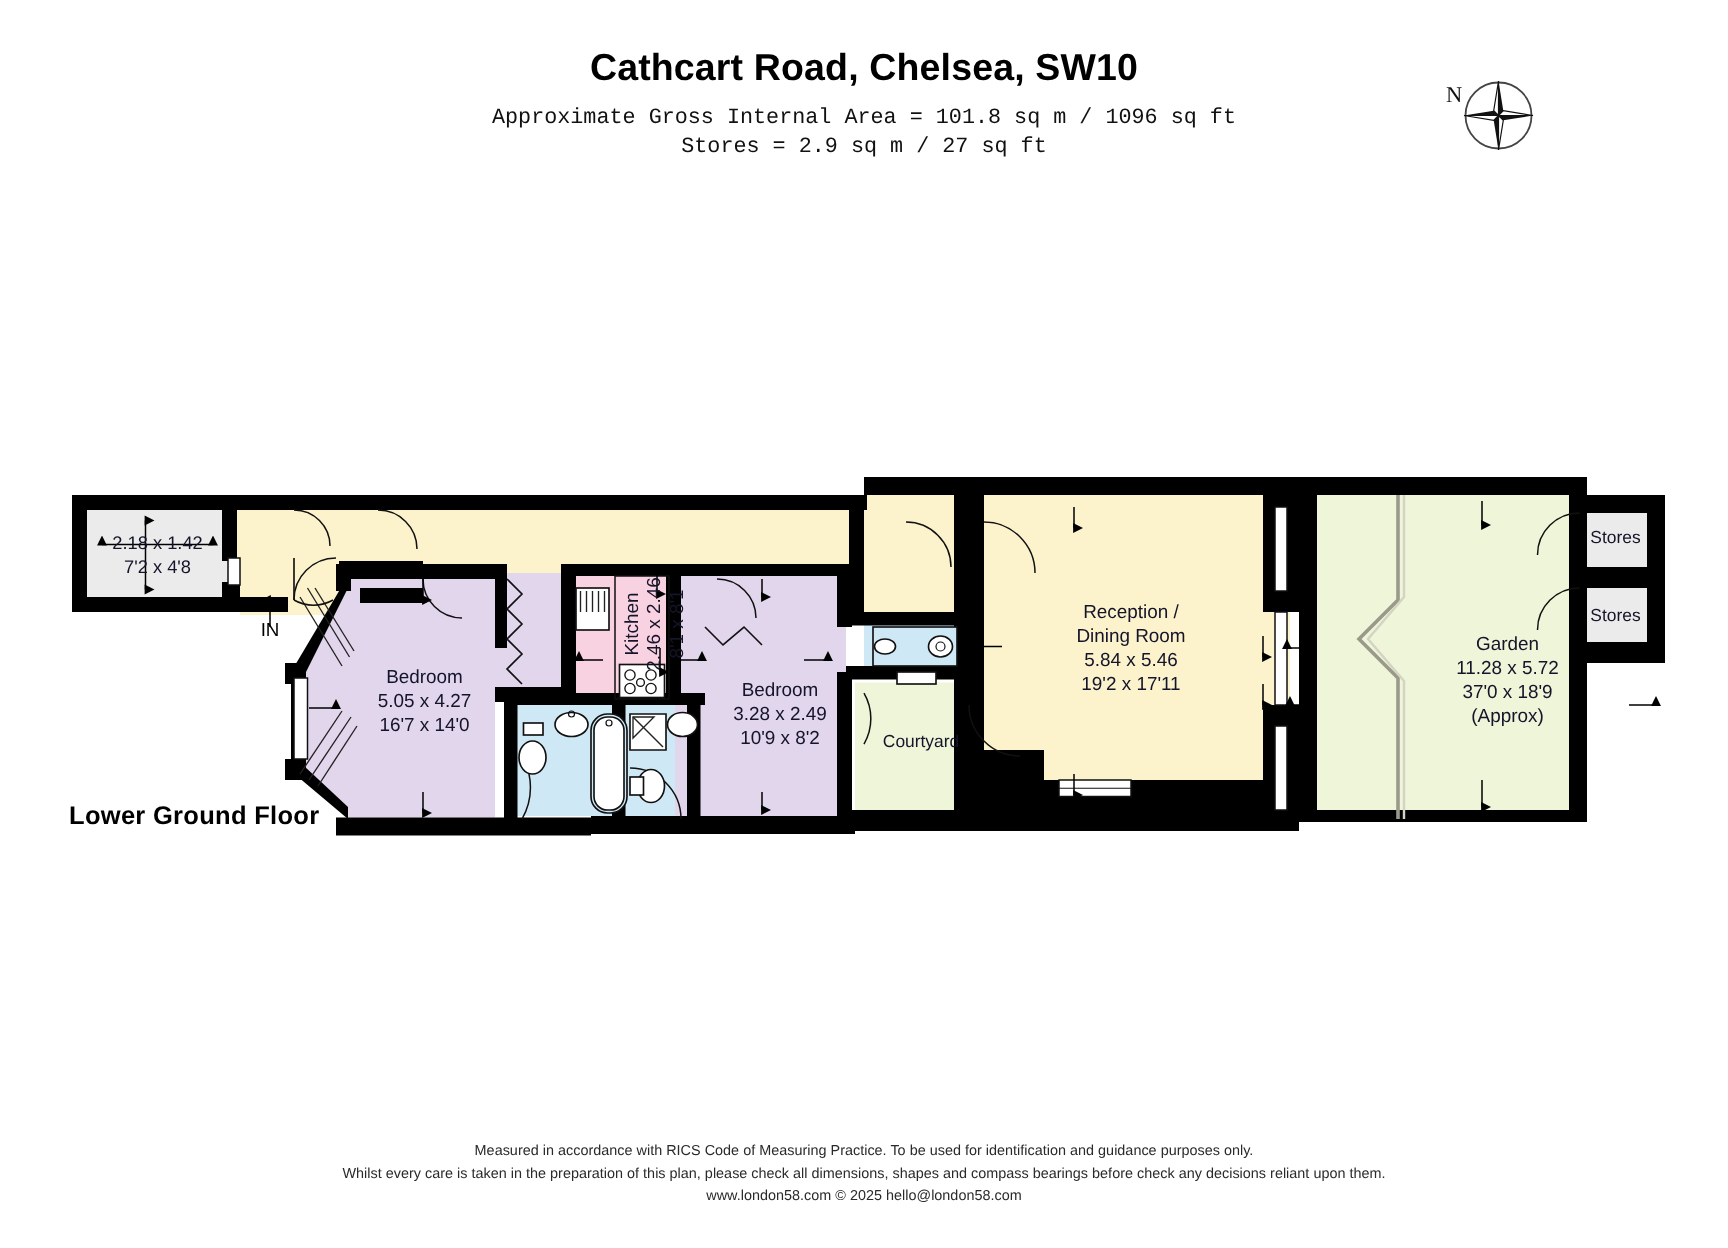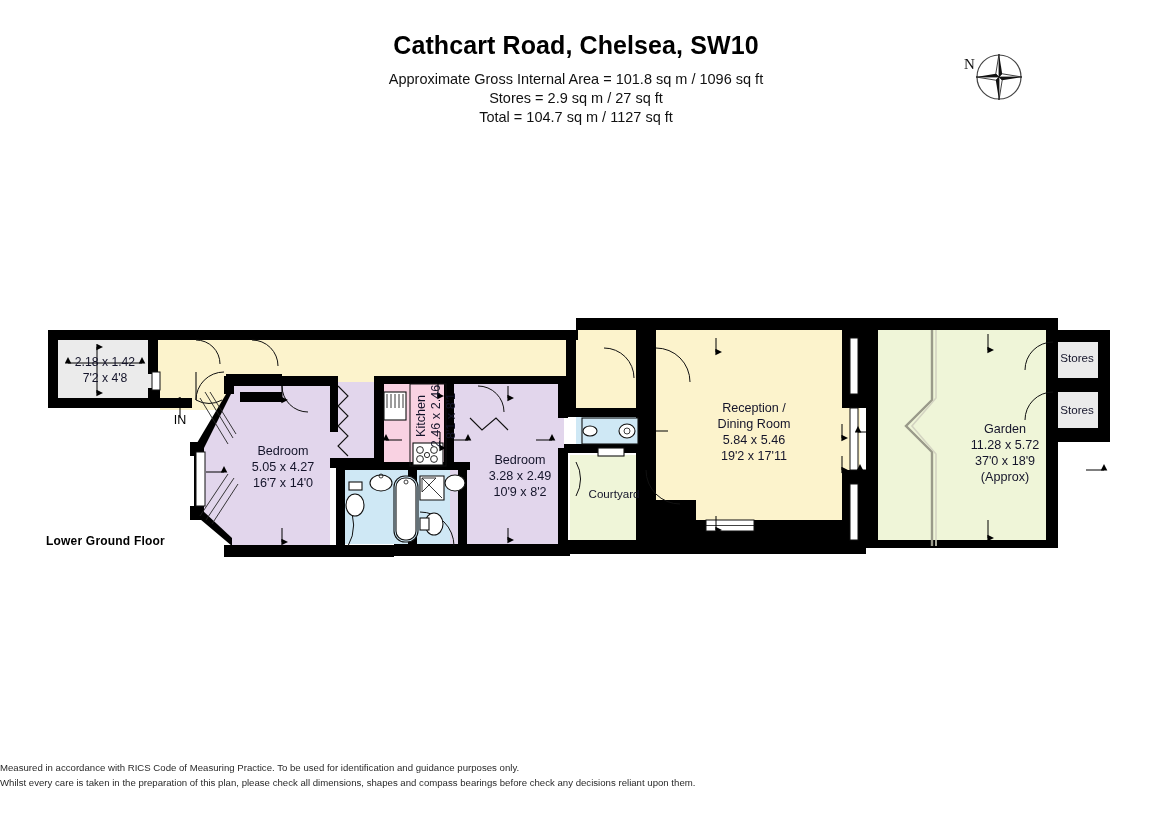--- a/index.html
+++ b/index.html
@@ -37,20 +37,21 @@
     letter-spacing: 0.1px;
     color: #000;
     margin: 0 0 10px 0;
     line-height: 1.1;
   }
   .area-line {
     font-size: 14.5px;
     color: #111;
     line-height: 1.32;
     margin: 0;
+    font-family: Liberation Mono, monospace;
   }
   
   .compass-wrap {
     position: absolute;
     left: 958px;
     top: 48px;
     width: 80px;
     height: 70px;
   }
   .compass-n {
@@ -59,21 +60,21 @@
     top: 8px;
     font-size: 15px;
     color: #111;
     font-family: "Liberation Serif", serif;
   }
   
   .floor-label {
     position: absolute;
     left: 46px;
     top: 534px;
-    font-size: 12px;
+    font-size: 17px;
     font-weight: bold;
     color: #000;
     letter-spacing: 0.2px;
   }
   
   #floorplan-svg {
     position: absolute;
     left: 0;
     top: 0;
   }
@@ -103,40 +104,39 @@
     font-size: 12.5px;
     fill: #000;
     text-anchor: middle;
   }
   
   .footer-block {
     position: absolute;
     left: 0;
     top: 760px;
     width: 1152px;
-    text-align: left;
+    text-align: center;
   }
   .footer-line {
     font-size: 9.6px;
     color: #2a2a2a;
     line-height: 1.58;
     margin: 0;
     letter-spacing: 0.01px;
   }
 </style>
 </head>
 <body>
 
 <div id="plan-root">
 
   <div class="header-block">
     <h1 class="plan-title">Cathcart Road, Chelsea, SW10</h1>
     <p class="area-line">Approximate Gross Internal Area = 101.8 sq m / 1096 sq ft</p>
     <p class="area-line">Stores  = 2.9 sq m / 27 sq ft</p>
-    <p class="area-line">Total = 104.7 sq m / 1127 sq ft</p>
   </div>
 
   <div class="compass-wrap">
     <span class="compass-n">N</span>
     <svg width="80" height="70">
       <circle cx="41" cy="29" r="22" fill="#ffffff" stroke="#444" stroke-width="1.2"></circle>
 
       <polygon points="41,6 44.2,25.8 41,29" fill="#111"></polygon>
       <polygon points="41,6 37.8,25.8 41,29" fill="#fff" stroke="#111" stroke-width="0.8"></polygon>
       <polygon points="64,29 44.2,32.2 41,29" fill="#111"></polygon>
@@ -432,15 +432,16 @@
     <text class="rm-txt" x="1005" y="462">37'0 x 18'9</text>
     <text class="rm-txt" x="1005" y="478">(Approx)</text>
 
     <text class="rm-txt-sm" x="1077" y="359">Stores</text>
     <text class="rm-txt-sm" x="1077" y="411">Stores</text>
   </svg>
 
   <div class="footer-block">
     <p class="footer-line">Measured in accordance with RICS Code of Measuring Practice. To be used for identification and guidance purposes only.</p>
     <p class="footer-line">Whilst every care is taken in the preparation of this plan, please check all dimensions, shapes and compass bearings before check any decisions reliant upon them.</p>
+    <p class="footer-line">www.london58.com © 2025 hello@london58.com</p>
   </div>
 
 </div>
 
 </body></html>

